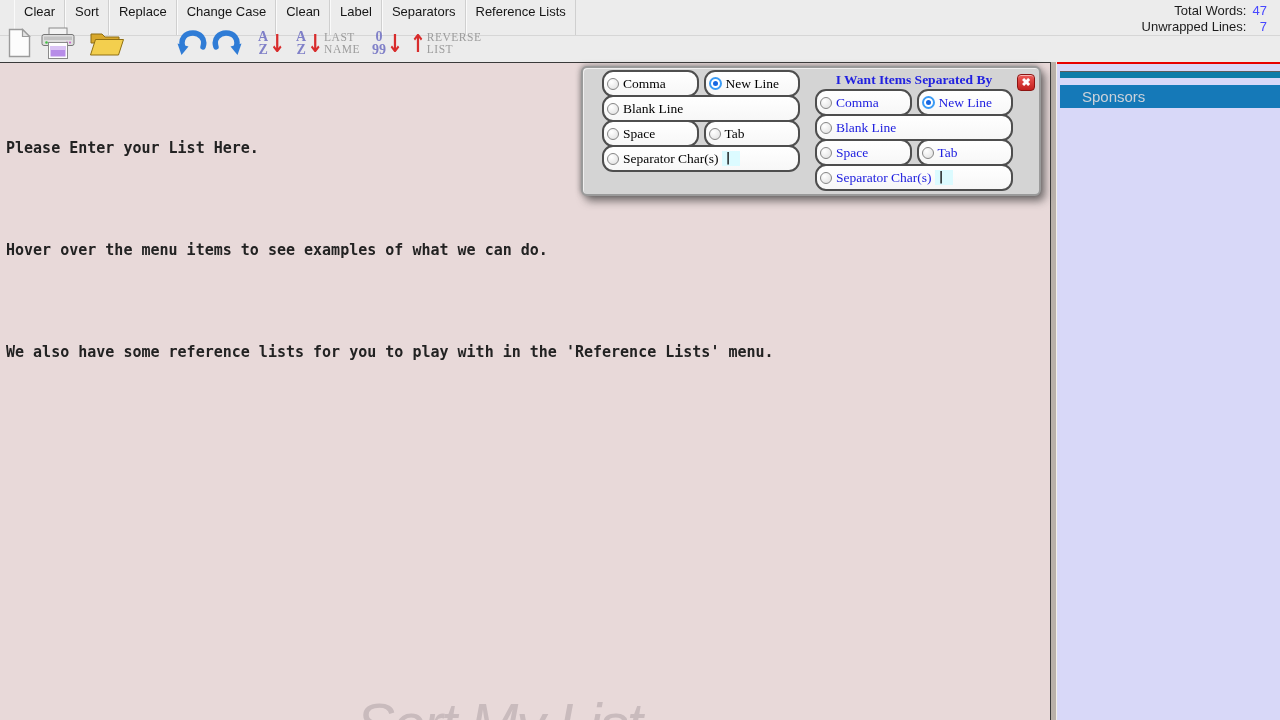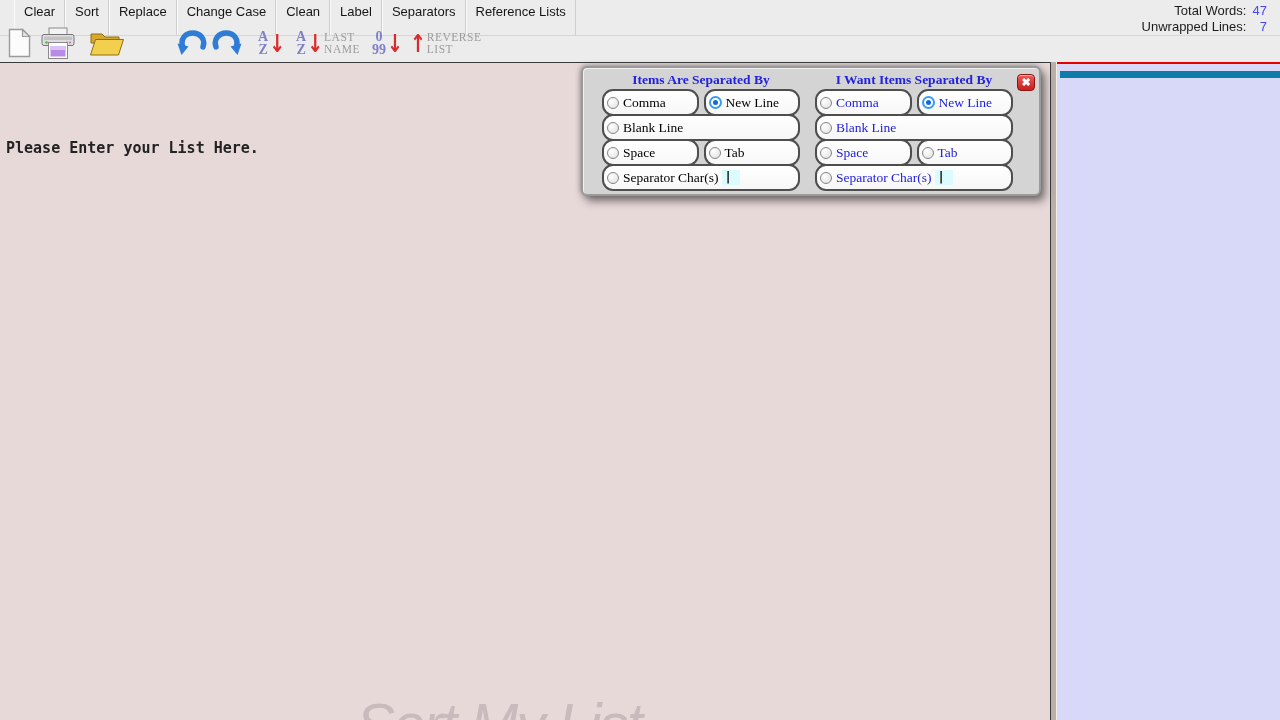--- a/index.html
+++ b/index.html
@@ -228,37 +228,39 @@
     <span class="stack gray">
       <span>REVERSE</span>
         <span>LIST</span>
     </span>
   </div>
 </div>
 
 <div class="editor">
   <div class="editor-lines">
     <div>Please Enter your List Here.</div>
+    <div>Hover over the menu items to see examples of what we can do.</div>
+    <div>We also have some reference lists for you to play with in the 'Reference Lists' menu.</div>
   </div>
   <div class="watermark">Sort My List</div>
 </div>
 
 <div class="divider"></div>
 <div class="sidebar">
   <div class="sidebar-strip"></div>
+  <div class="sponsors-bar">Sponsors</div>
 </div>
 
 <div class="panel">
   <div class="close-btn">
     <span>✖</span>
   </div>
   <div class="panel-groups">
 
     <div class="group group-left">
-      <div class="group-title">Items Are Separated By</div>
       <div class="rows">
         <div class="row">
           <div class="pill half">
             <span class="radio"></span>
             <span class="pill-label">Comma</span>
           </div>
           <div class="pill half">
             <span class="radio on"></span>
             <span class="pill-label">New Line</span>
           </div>

